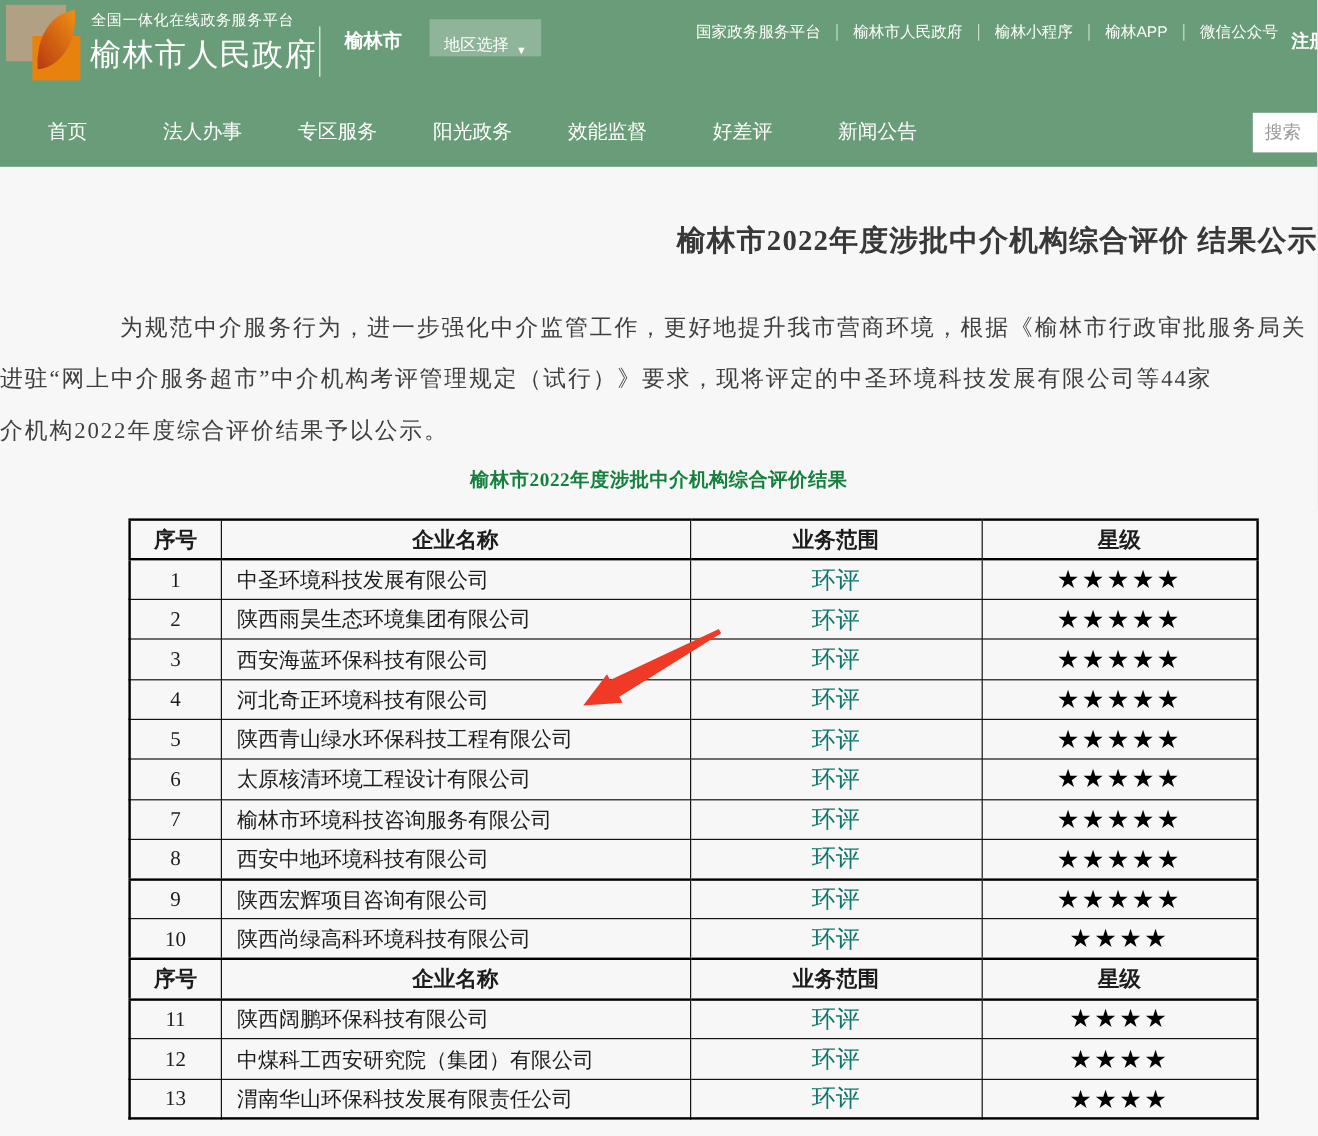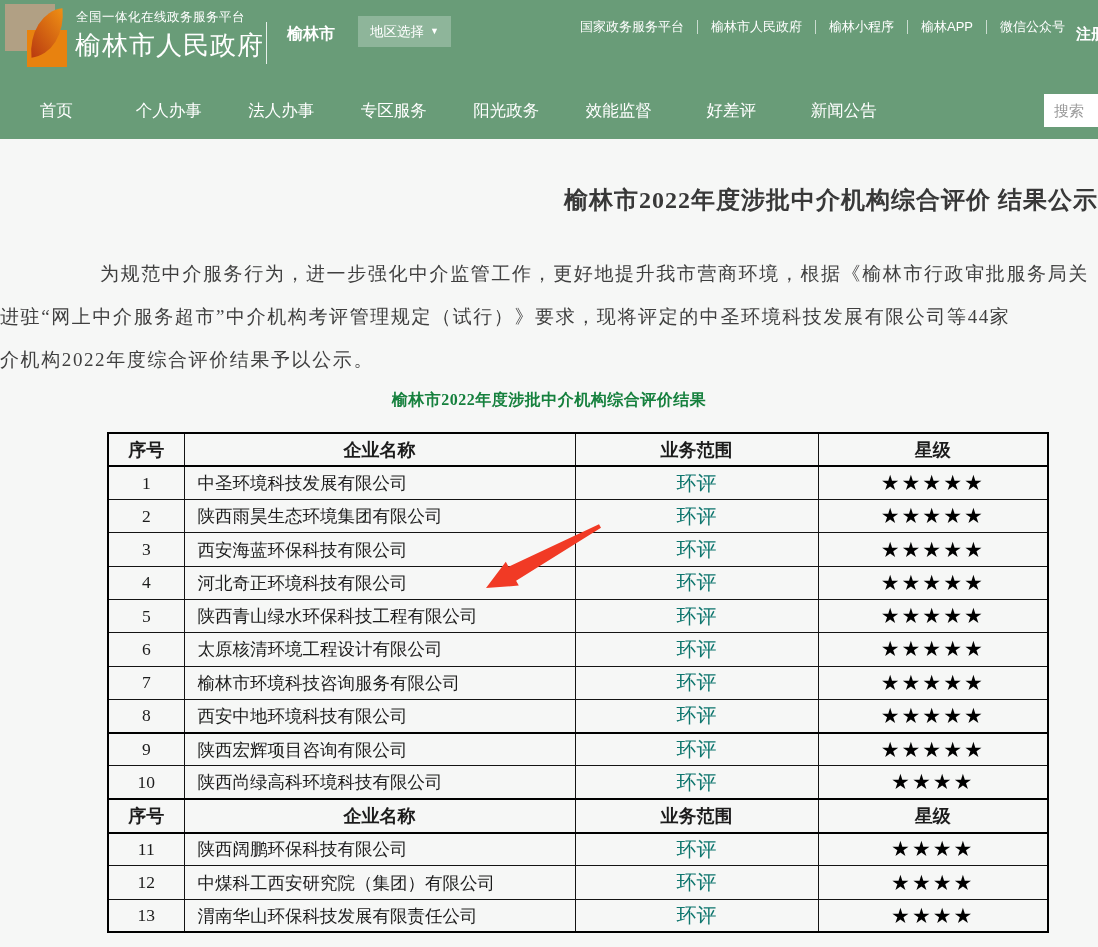--- a/index.html
+++ b/index.html
@@ -16,21 +16,21 @@
   #logo .orange{ position:absolute; left:22px; top:26px; width:40px; height:37px; background:#e8820f; }
   #logo .leaf  { position:absolute; left:24px; top:6px; width:36px; height:46px;
                  background:linear-gradient(60deg,#b93a10,#ef9014);
                  border-radius:100% 0 100% 0; transform:rotate(-6deg); }
   .tagline { position:absolute; left:76px; top:9px; color:#fff; font-size:12.5px; letter-spacing:.5px; }
   .sitename{ position:absolute; left:75px; top:28px; color:#fff; font-size:26px; font-weight:500; letter-spacing:1px; }
   .hdr-divider { position:absolute; left:266px; top:22px; width:1px; height:42px; background:rgba(255,255,255,.85); }
   .city { position:absolute; left:287px; top:24px; color:#fff; font-size:16px; font-weight:bold; }
   .region-btn { position:absolute; left:358px; top:16px; height:31px; padding:0 12px;
       background:rgba(255,255,255,.25); color:#fff; font-size:13.5px; border:none;
-      display:flex; align-items:center; gap:6px; cursor:pointer; }
+      display:flex; align-items:flex-end; gap:6px; cursor:pointer; }
   .region-btn .chev { font-size:9px; line-height:1; }
   .quick-links { position:absolute; left:567px; top:20px; height:26px; display:flex; align-items:flex-start; }
   .quick-links a { color:#fff; font-size:13px; text-decoration:none; padding:0 13px;
       border-right:1px solid rgba(255,255,255,.65); line-height:14px; white-space:nowrap; }
   .quick-links a:last-child { border-right:none; }
   .register { position:absolute; left:1076px; top:25px; color:#fff; font-size:15px; font-weight:bold; white-space:nowrap; }
   
   #nav { position:absolute; left:0; top:82px; width:1098px; height:57px; }
   #nav ul { list-style:none; display:flex; padding-left:0; }
   #nav li { width:112.5px; text-align:center; line-height:57px; color:#fff;
@@ -92,21 +92,20 @@
         <a href="#">榆林市人民政府</a>
         <a href="#">榆林小程序</a>
         <a href="#">榆林APP</a>
         <a href="#">微信公众号</a>
       </div>
     <div class="register">注册</div>
 
     <div id="nav">
       <ul>
           <li>首页</li>
-          <li>个人办事</li>
           <li>法人办事</li>
           <li>专区服务</li>
           <li>阳光政务</li>
           <li>效能监督</li>
           <li>好差评</li>
           <li>新闻公告</li>
         </ul>
       <input class="search-box" type="text" placeholder="搜索" style="">
     </div>
   </div>

